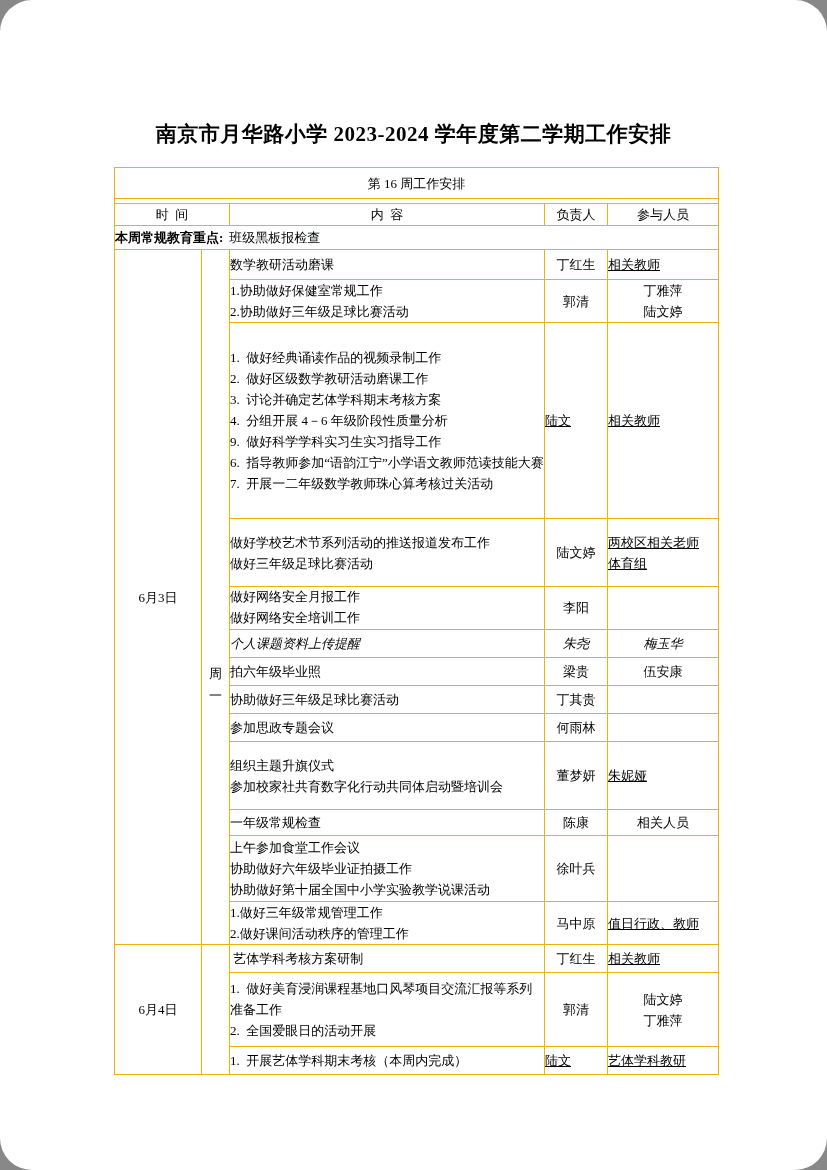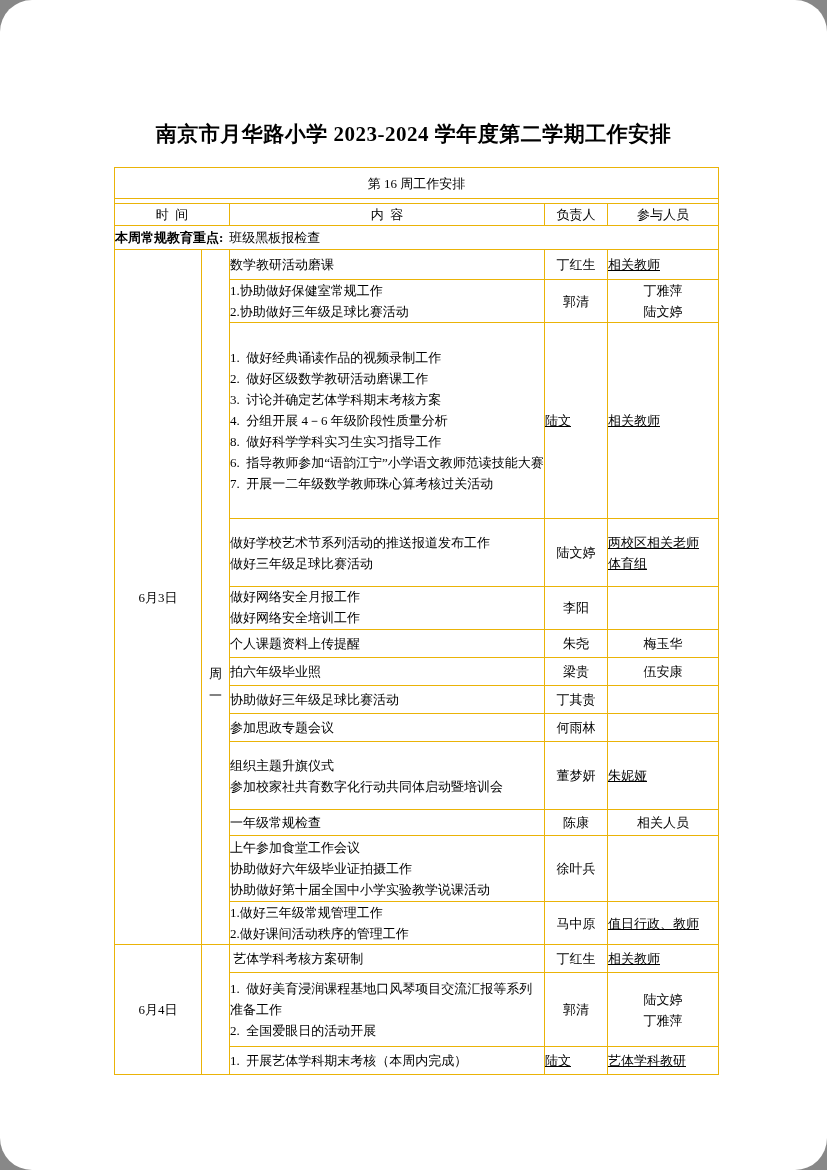--- a/index.html
+++ b/index.html
@@ -97,21 +97,21 @@
             <div>丁雅萍</div>
             <div>陆文婷</div>
           </td>
         </tr>
         <tr style="height: 196px;">
           <td class="content-cell valign-top">
             <div class="content-line">1.  做好经典诵读作品的视频录制工作</div>
             <div class="content-line">2.  做好区级数学教研活动磨课工作</div>
             <div class="content-line">3.  讨论并确定艺体学科期末考核方案</div>
             <div class="content-line">4.  分组开展 4－6 年级阶段性质量分析</div>
-            <div class="content-line">8.  做好科学学科实习生实习指导工作</div>
+            <div class="content-line">9.  做好科学学科实习生实习指导工作</div>
             <div class="content-line">6.  指导教师参加“语韵江宁”小学语文教师范读技能大赛</div>
             <div class="content-line">7.  开展一二年级数学教师珠心算考核过关活动</div>
           </td>
           <td class="leader-cell align-left valign-top">陆文</td>
           <td class="participants-cell align-left valign-top">
             <div>相关教师</div>
           </td>
         </tr>
         <tr style="height: 68px;">
           <td class="content-cell">
@@ -125,21 +125,21 @@
           </td>
         </tr>
         <tr style="height: 42px; font-family: Liberation Mono, monospace;">
           <td class="content-cell">
             <div class="content-line">做好网络安全月报工作</div>
             <div class="content-line">做好网络安全培训工作</div>
           </td>
           <td class="leader-cell">李阳</td>
           <td class="participants-cell"></td>
         </tr>
-        <tr style="height: 28px;">
+        <tr style="height: 28px; font-style: italic;">
           <td class="content-cell">
             <div class="content-line">个人课题资料上传提醒</div>
           </td>
           <td class="leader-cell">朱尧</td>
           <td class="participants-cell">
             <div>梅玉华</div>
           </td>
         </tr>
         <tr style="height: 28px;">
           <td class="content-cell">

